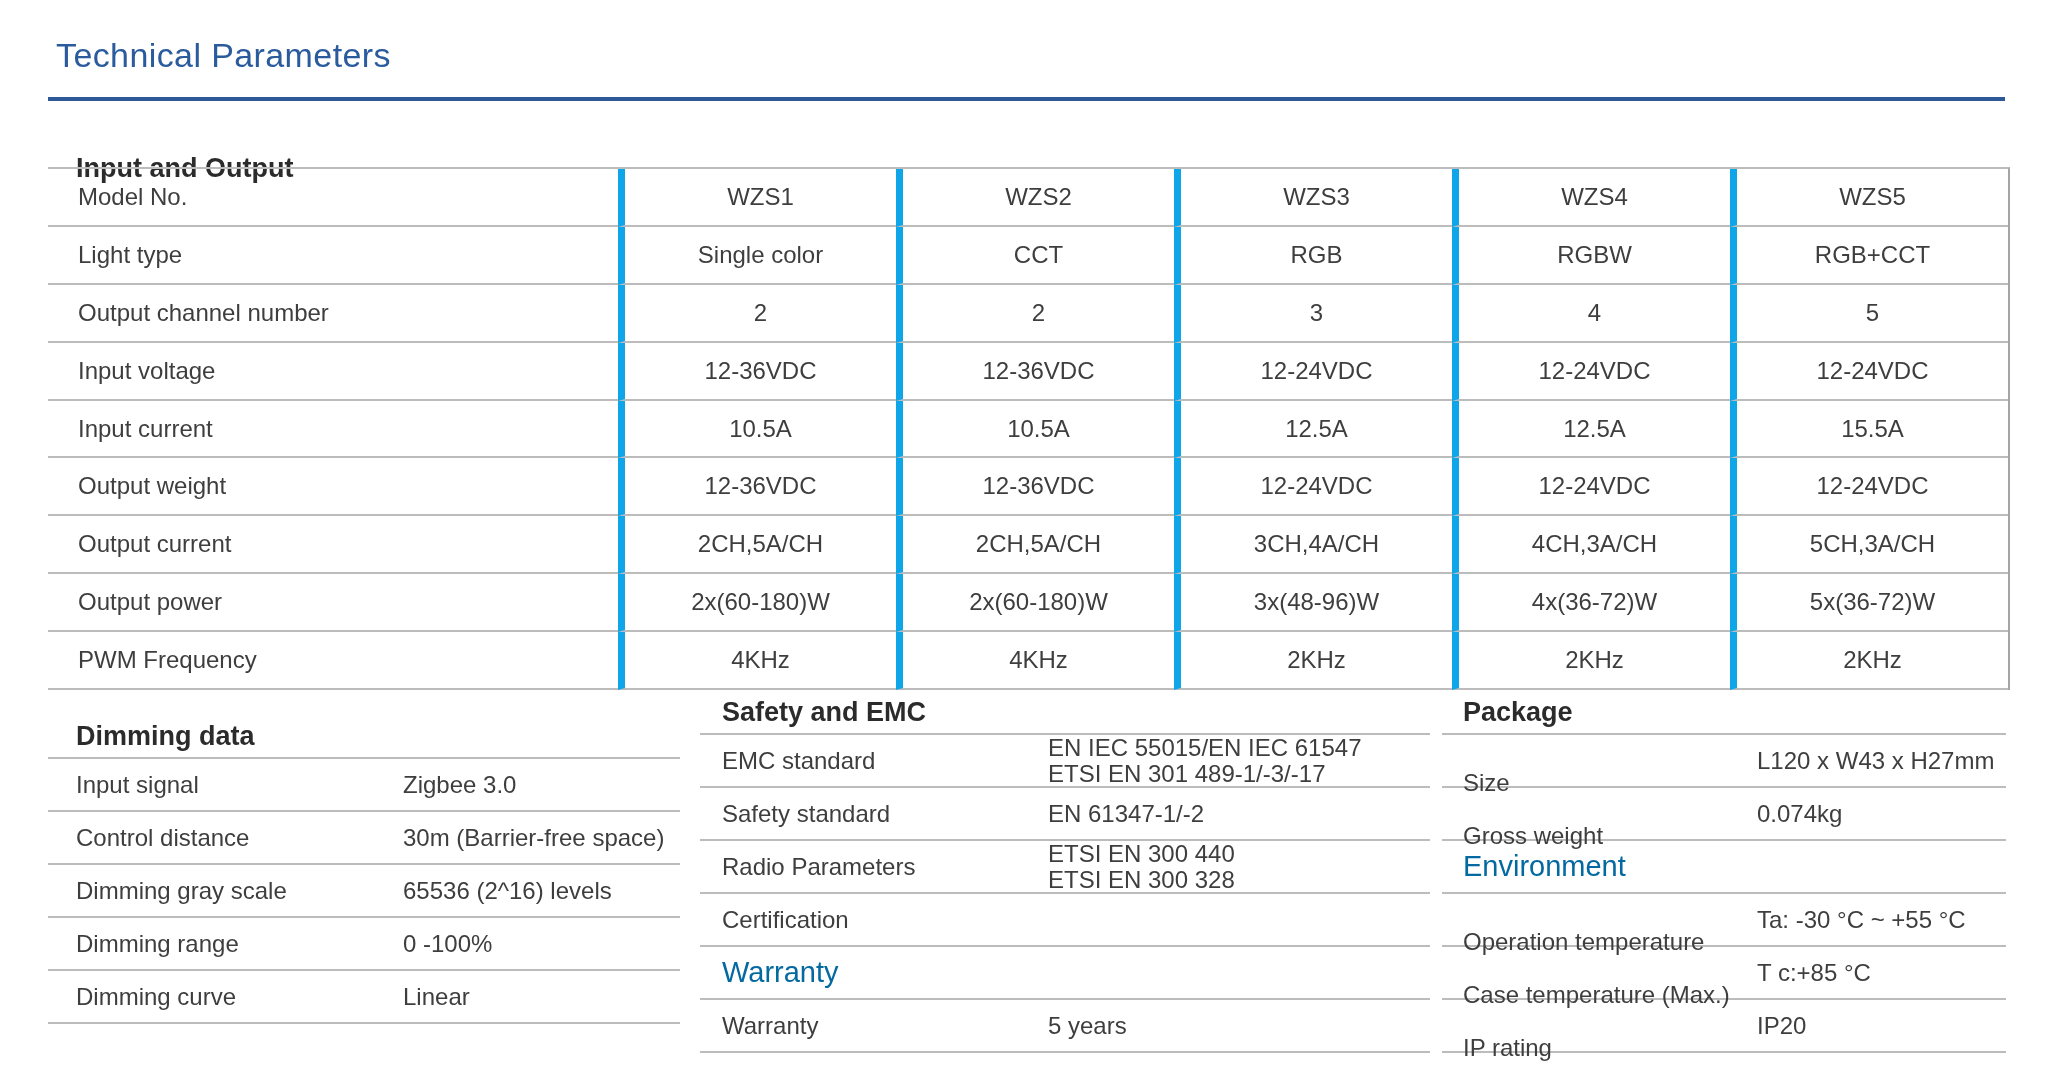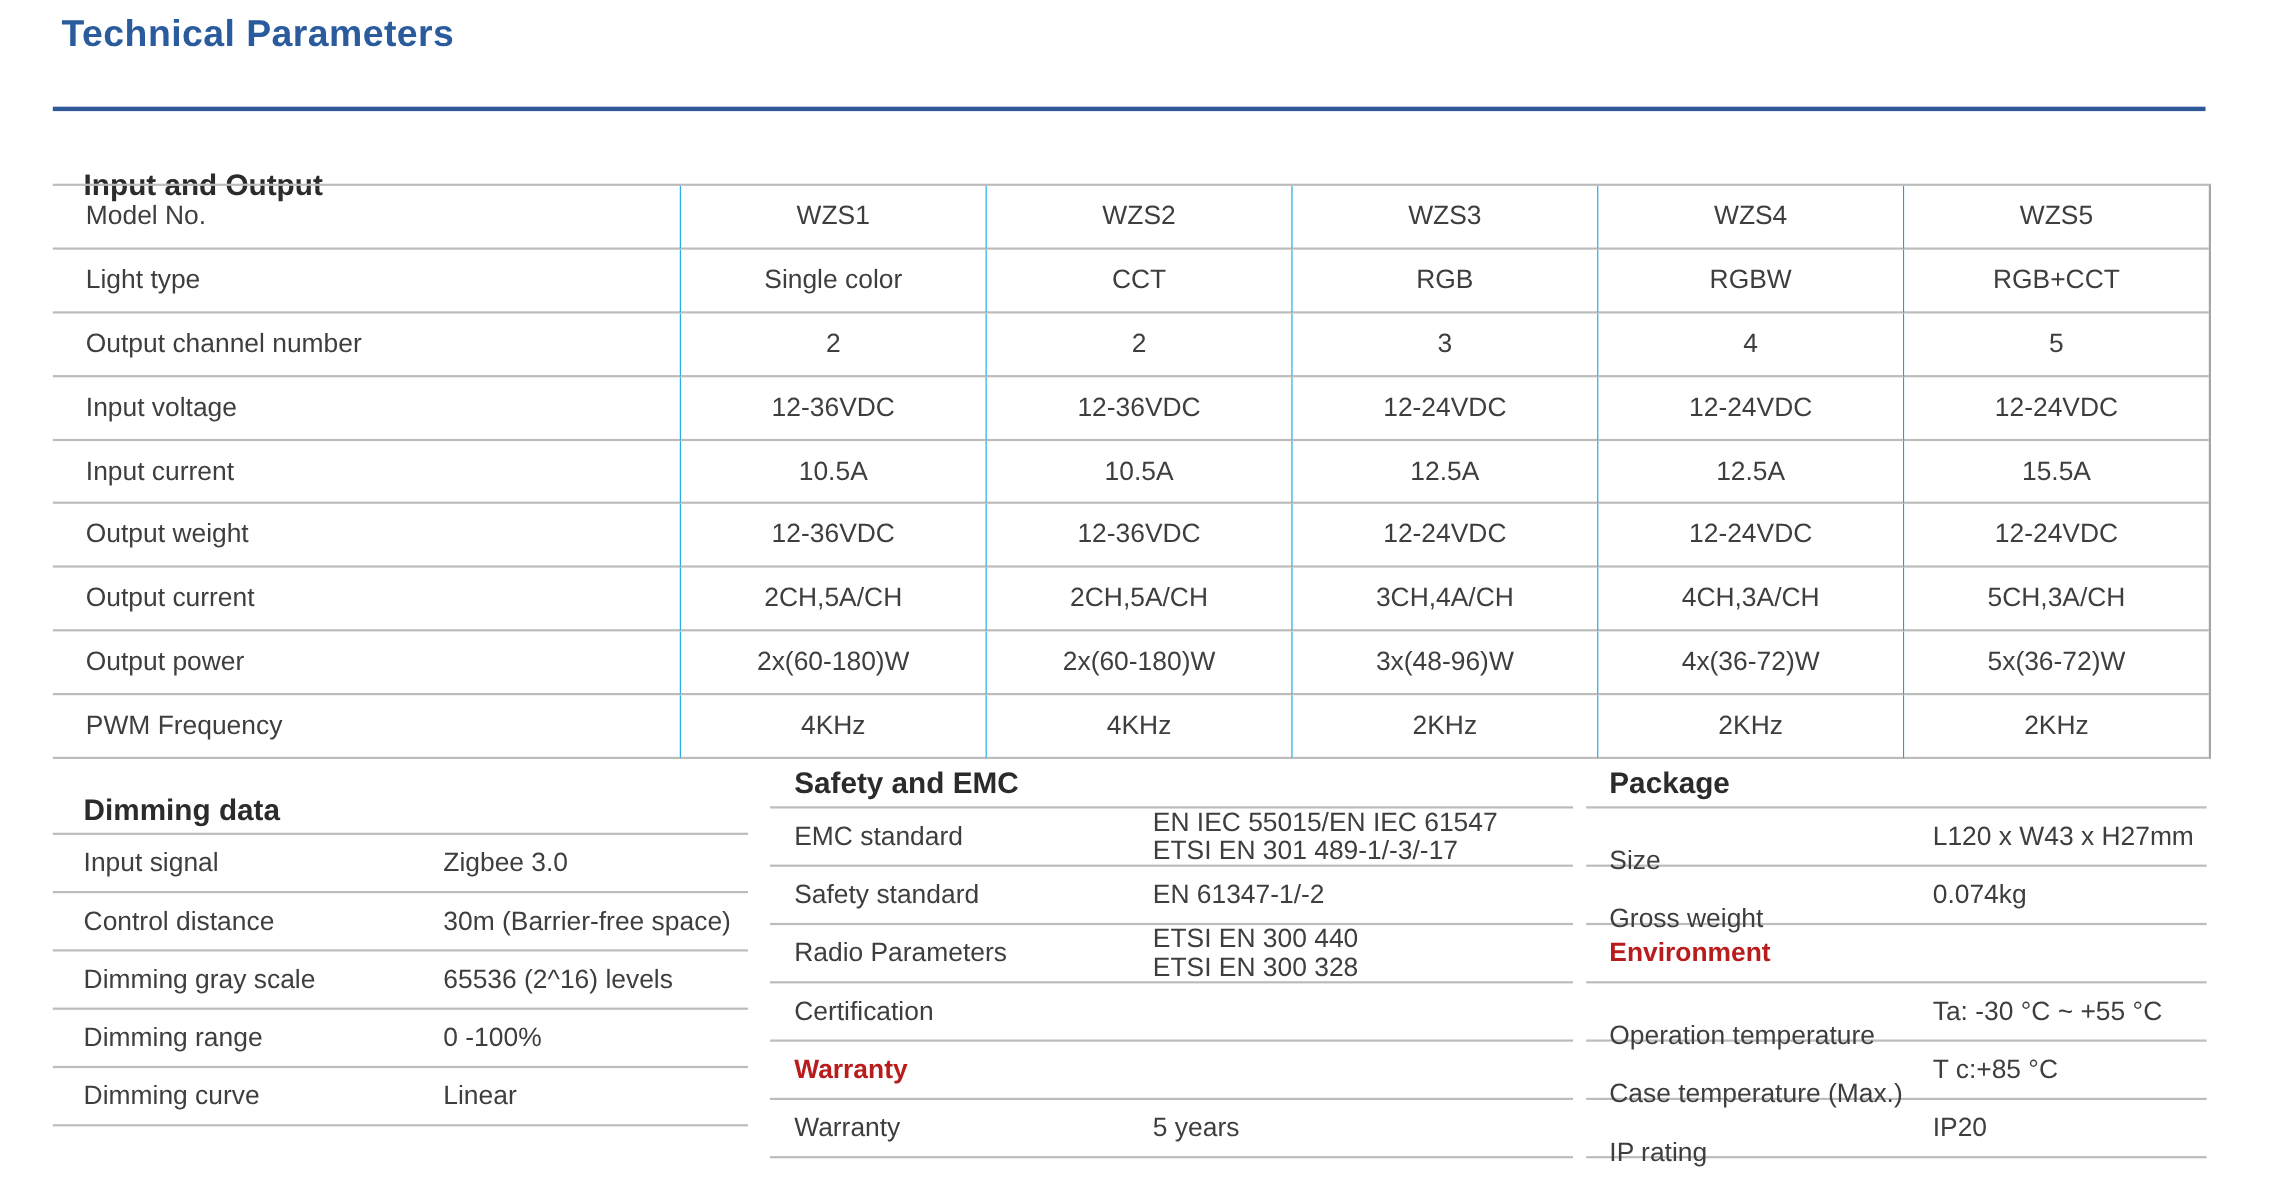--- a/index.html
+++ b/index.html
@@ -6,22 +6,22 @@
   #page{
     position:relative;
     width:2072px;height:1072px;
     background:#ffffff;
     font-family:"Liberation Sans",sans-serif;
     color:#3e3e3e;
     overflow:hidden;
   }
   
   #title{
-    position:absolute;left:56px;top:12px;
-    font-size:34px;font-weight:700;color:#2a5b9d;
+    position:absolute;left:56px;top:36px;
+    font-size:34px;font-weight:400;color:#2a5b9d;
     letter-spacing:0.4px;
   }
   #title-rule{
     position:absolute;left:48px;top:97px;width:1957px;height:4px;
     background:#2f5899;
   }
   
   #io-title{
     position:absolute;left:76px;top:126px;
     font-size:27px;font-weight:700;color:#2b2b2b;margin-top:27px;
@@ -36,21 +36,21 @@
     font-size:24px;
   }
   .io-label{
     display:flex;align-items:center;
     padding-left:30px;
     border-bottom:2px solid #bcbcbc;
   }
   .io-val{
     display:flex;align-items:center;justify-content:center;
     border-bottom:2px solid #bcbcbc;
-    border-left:1px solid #0ea5e9;
+    border-left:7px solid #0ea5e9;
     text-align:center;
   }
   
   .bcol{position:absolute;top:692px;font-size:24px;}
   #col-dimming{left:48px;width:632px;margin-top:24px;}
   #col-safety{left:700px;width:730px;}
   #col-package{left:1442px;width:564px;}
   .bheader{
     height:41px;display:flex;align-items:center;
     border-bottom:2px solid #bcbcbc;
@@ -62,21 +62,21 @@
   }
   .blabel{flex:0 0 auto;}
   #col-dimming .blabel{width:355px;padding-left:28px;box-sizing:border-box;}
   #col-safety  .blabel{width:348px;padding-left:22px;box-sizing:border-box;}
   #col-package .blabel{width:315px;padding-left:21px;box-sizing:border-box;margin-top:45px;}
   #col-dimming .bheader{padding-left:28px;}
   #col-safety  .bheader{padding-left:22px;}
   #col-package .bheader{padding-left:21px;}
   .bvalue{flex:1 1 auto;white-space:pre-line;line-height:26px;}
   .bsubheader{
-    font-size:24px;font-weight:700;color:#b91c1c;
+    font-size:29px;font-weight:400;color:#0369a1;
   }
   #col-safety .bsubheader{padding-left:22px;}
   #col-package .bsubheader{padding-left:21px;}
 </style>
 </head>
 <body>
 
 <div id="page">
 
   <div id="title">Technical Parameters</div>

